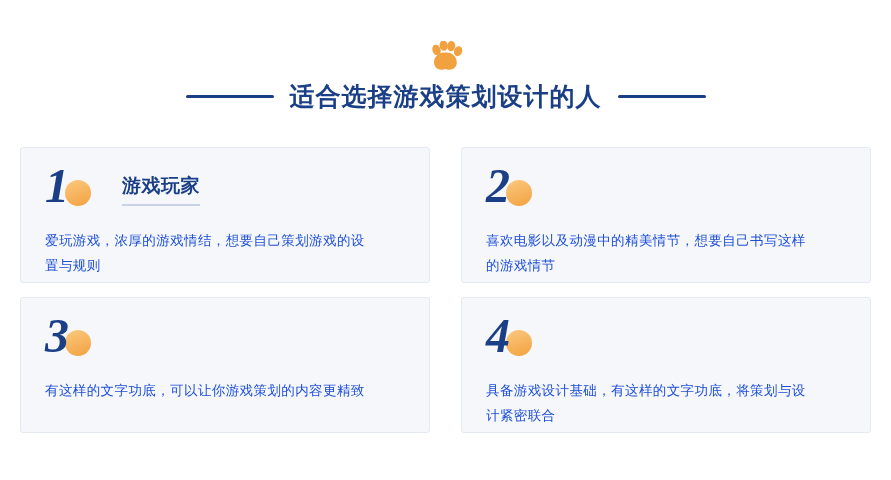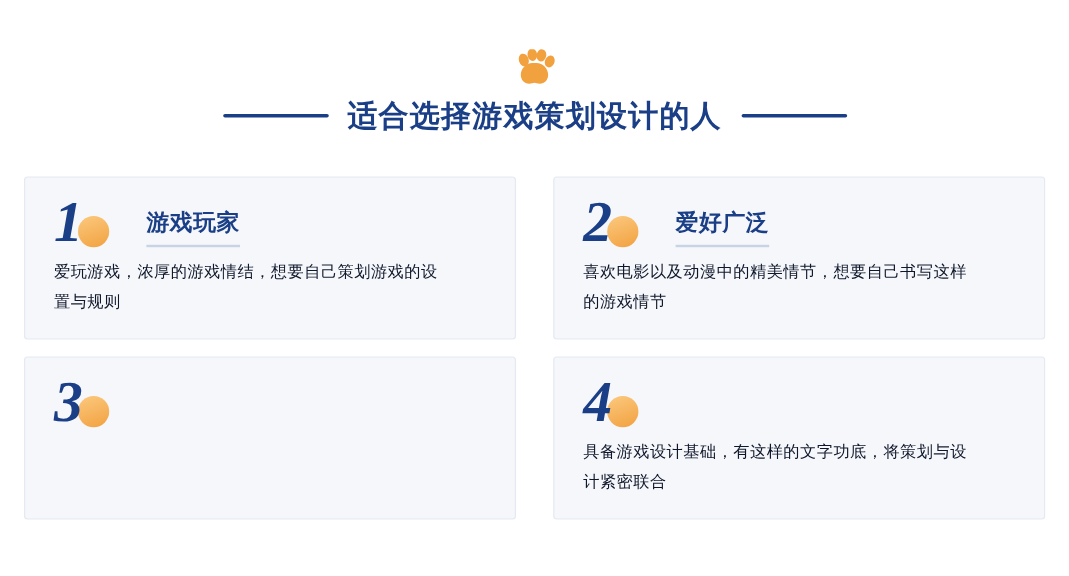--- a/index.html
+++ b/index.html
@@ -110,23 +110,24 @@
     display: inline-block;
     letter-spacing: 0.5px;
   }
   .title-underline {
     margin-top: 5px;
     height: 2px;
     background: #c9d3e6;
     width: 100%;
   }
   .card-body {
+    margin-top: 14px;
     font-size: 13.5px;
     line-height: 25px;
-    color: #0f172a;
+    color: #1d4ed8;
     letter-spacing: 0.4px;
     max-width: 330px;
   }
 </style>
 </head>
 <body>
 
 <div class="page">
 
   <div class="paw-wrap">
@@ -160,38 +161,35 @@
       </div>
       <div class="card-body">爱玩游戏，浓厚的游戏情结，想要自己策划游戏的设置与规则</div>
     </div>
 
     <div class="card">
       <div class="card-head">
         <div class="num-wrap">
           <span class="num-dot"></span>
           <span class="num">2</span>
         </div>
-        <div class="head-text">
-          <span class="card-title">爱好广泛</span>
-          <div class="title-underline"></div>
-        </div>
       </div>
       <div class="card-body">喜欢电影以及动漫中的精美情节，想要自己书写这样的游戏情节</div>
     </div>
 
     <div class="card">
       <div class="card-head">
         <div class="num-wrap">
           <span class="num-dot"></span>
           <span class="num">3</span>
         </div>
         <div class="head-text">
           <div class="title-underline"></div>
         </div>
       </div>
+      <div class="card-body">有这样的文字功底，可以让你游戏策划的内容更精致</div>
     </div>
 
     <div class="card">
       <div class="card-head">
         <div class="num-wrap">
           <span class="num-dot"></span>
           <span class="num">4</span>
         </div>
         <div class="head-text">
           <div class="title-underline"></div>

